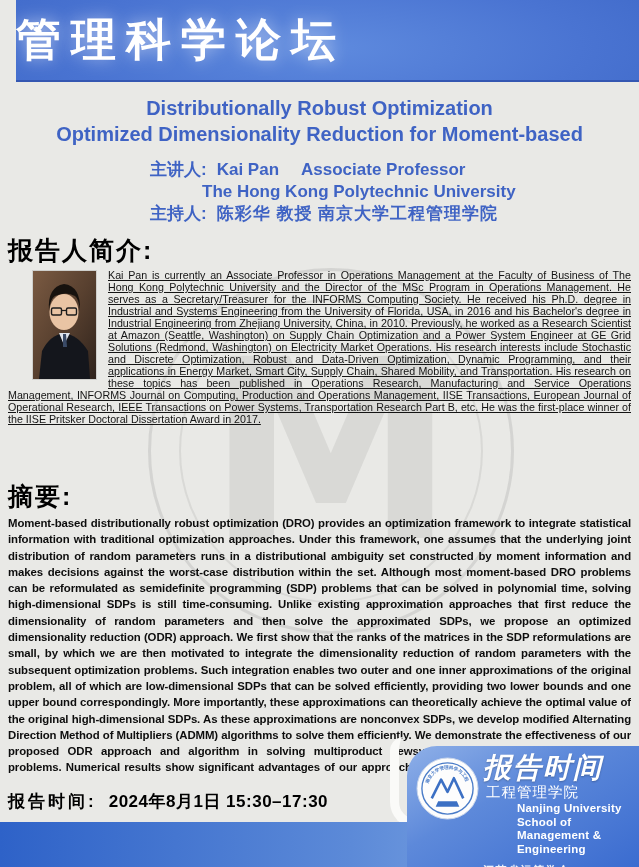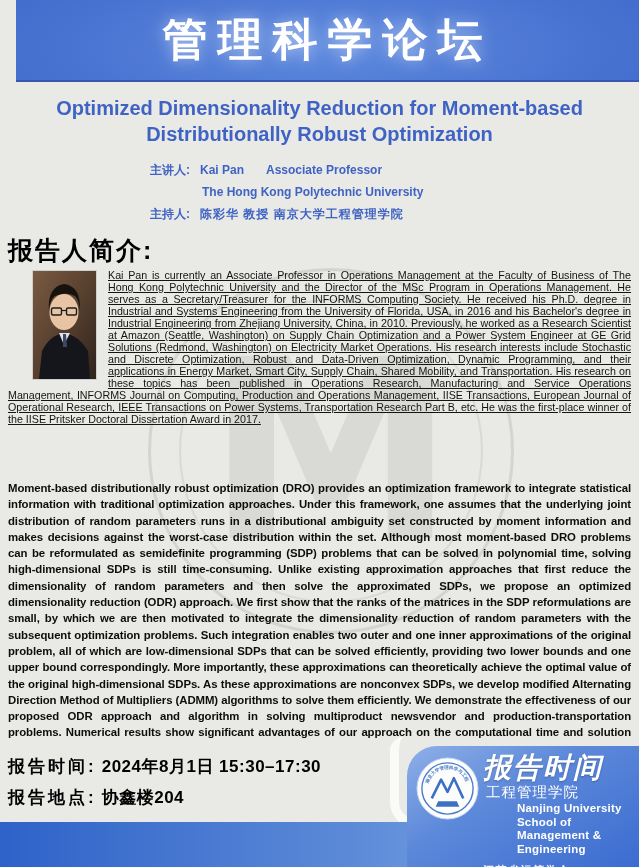--- a/index.html
+++ b/index.html
@@ -22,37 +22,37 @@
     position:absolute;left:0;top:0;width:100%;height:100%;
     display:flex;align-items:center;justify-content:center;
     font-size:250px;font-weight:bold;color:rgba(75,75,75,.10);
     font-family:"DejaVu Sans","Liberation Sans",sans-serif;
   }
   
   .banner{
     position:absolute;left:16px;top:0;right:0;height:80px;z-index:2;
     background:radial-gradient(ellipse 460px 130px at 50% 60%, #5e8ade 0%, #4a74d2 55%, #3c66c6 100%);
     border-bottom:2px solid #3457b2;
-    display:flex;align-items:center;justify-content:center;
+    display:flex;align-items:center;justify-content:flex-start;
   }
   .banner-title{
     font-family:"DejaVu Serif","Liberation Serif",serif;
     font-size:45px;font-weight:bold;color:#ffffff;letter-spacing:10px;
     text-shadow:0 0 16px rgba(255,255,255,.55);
     white-space:nowrap;
   }
   
   .content{position:absolute;left:0;top:82px;right:0;z-index:1;}
   .talk-title{
     margin-top:13px;text-align:center;color:#3f63c4;font-weight:bold;
     font-size:20px;line-height:26px;letter-spacing:0px;
   }
   .speaker-block{
     margin:12px 0 0 150px;color:#3f63c4;font-weight:bold;
-    font-size:12px;line-height:22px;white-space:nowrap;
+    font-size:17px;line-height:22px;white-space:nowrap;
   }
   .speaker-name{margin-left:10px;}
   .speaker-title{margin-left:22px;}
   .affil{padding-left:52px;}
   .host-value{margin-left:10px;letter-spacing:1px;}
   .section-heading{
     margin:9px 0 1px 8px;font-size:25px;font-weight:bold;color:#000;
     letter-spacing:2px;
   }
   .bio-body{
@@ -64,21 +64,21 @@
     outline:1px solid #cfcfcc;
   }
   .abstract-body{
     margin:2px 8px 0 8px;font-size:11.4px;line-height:16.3px;font-weight:600;
     text-align:justify;color:#0d0d0d;height:262px;overflow:hidden;
     letter-spacing:-0.1px;
   }
   .schedule{margin:9px 0 0 8px;}
   .schedule-line{font-size:17px;line-height:31px;white-space:nowrap;}
   .schedule-label{color:#000000;font-weight:bold;letter-spacing:3px;}
-  .schedule-value{color:#000;font-weight:bold;margin-left:5px;letter-spacing:.5px;}
+  .schedule-value{color:#000;font-weight:bold;margin-left:12px;letter-spacing:.5px;}
   
   .footer-bar{
     position:absolute;left:0;right:0;top:822px;height:45px;z-index:3;
     background:linear-gradient(90deg,#2e62c8 0%,#5c8ad8 55%,#8fb4ea 100%);
   }
   .white-corner{
     position:absolute;left:390px;top:737px;width:28px;height:82px;z-index:2;
     border-left:9px solid #fafaf8;border-bottom:9px solid #fafaf8;
     border-bottom-left-radius:26px;border-top-left-radius:14px;
   }
@@ -110,22 +110,22 @@
     <div class="wm-letter">M</div>
   </div>
 
   <div class="banner">
     <div class="banner-title">管理科学论坛</div>
   </div>
 
   <div class="content">
 
     <div class="talk-title">
+      <div>Distributionally Robust Optimization</div>
       <div>Optimized Dimensionality Reduction for Moment-based</div>
-      <div>Distributionally Robust Optimization</div>
     </div>
 
     <div class="speaker-block">
       <div>
         <span>主讲人:</span><span class="speaker-name">Kai Pan</span><span class="speaker-title">Associate Professor</span>
       </div>
       <div class="affil">The Hong Kong Polytechnic University</div>
       <div>
         <span>主持人:</span><span class="host-value">陈彩华 教授 南京大学工程管理学院</span>
       </div>
@@ -147,20 +147,21 @@
         <path d="M26 62 L31 74 L37 62 Z" fill="#dfe4ec"></path>
         <path d="M30 63 L33 63 L34 76 L30 76 Z" fill="#3a4a66"></path>
         <ellipse cx="31" cy="41" rx="14.5" ry="18" fill="#e9c4a4"></ellipse>
         <path d="M16 40 Q14 16 31 13 Q48 15 47 40 Q46 28 42 25 Q33 20 22 25 Q17 28 16 40 Z" fill="#17120e"></path>
         <rect x="18.5" y="37" width="10" height="7" rx="1.5" fill="none" stroke="#1c1c1c" stroke-width="1.4"></rect>
         <rect x="33.5" y="37" width="10" height="7" rx="1.5" fill="none" stroke="#1c1c1c" stroke-width="1.4"></rect>
         <line x1="28.5" y1="39.5" x2="33.5" y2="39.5" stroke="#1c1c1c" stroke-width="1.2"></line>
       </svg><span>Kai Pan is currently an Associate Professor in Operations Management at the Faculty of Business of The Hong Kong Polytechnic University and the Director of the MSc Program in Operations Management. He serves as a Secretary/Treasurer for the INFORMS Computing Society. He received his Ph.D. degree in Industrial and Systems Engineering from the University of Florida, USA, in 2016 and his Bachelor's degree in Industrial Engineering from Zhejiang University, China, in 2010. Previously, he worked as a Research Scientist at Amazon (Seattle, Washington) on Supply Chain Optimization and a Power System Engineer at GE Grid Solutions (Redmond, Washington) on Electricity Market Operations. His research interests include Stochastic and Discrete Optimization, Robust and Data-Driven Optimization, Dynamic Programming, and their applications in Energy Market, Smart City, Supply Chain, Shared Mobility, and Transportation. His research on these topics has been published in Operations Research, Manufacturing and Service Operations Management, INFORMS Journal on Computing, Production and Operations Management, IISE Transactions, European Journal of Operational Research, IEEE Transactions on Power Systems, Transportation Research Part B, etc. He was the first-place winner of the IISE Pritsker Doctoral Dissertation Award in 2017.</span>
     </div>
 
+    <div class="section-heading">摘要:</div>
 
     <div class="abstract-body">Moment-based distributionally robust optimization (DRO) provides an optimization framework to integrate statistical information with traditional optimization approaches. Under this framework, one assumes that the underlying joint distribution of random parameters runs in a distributional ambiguity set constructed by moment information and makes decisions against the worst-case distribution within the set. Although most moment-based DRO problems can be reformulated as semidefinite programming (SDP) problems that can be solved in polynomial time, solving high-dimensional SDPs is still time-consuming. Unlike existing approximation approaches that first reduce the dimensionality of random parameters and then solve the approximated SDPs, we propose an optimized dimensionality reduction (ODR) approach. We first show that the ranks of the matrices in the SDP reformulations are small, by which we are then motivated to integrate the dimensionality reduction of random parameters with the subsequent optimization problems. Such integration enables two outer and one inner approximations of the original problem, all of which are low-dimensional SDPs that can be solved efficiently, providing two lower bounds and one upper bound correspondingly. More importantly, these approximations can theoretically achieve the optimal value of the original high-dimensional SDPs. As these approximations are nonconvex SDPs, we develop modified Alternating Direction Method of Multipliers (ADMM) algorithms to solve them efficiently. We demonstrate the effectiveness of our proposed ODR approach and algorithm in solving multiproduct newsvendor and production-transportation problems. Numerical results show significant advantages of our approach on the computational time and solution quality over the three best possible benchmark approaches. Our approach can obtain an optimal or near-optimal (mostly within 0.1%) solution and reduce the computational time by up to three orders of magnitude.</div>
 
     <div class="schedule">
       <div class="schedule-line">
         <span class="schedule-label">报告时间:</span><span class="schedule-value">2024年8月1日 15:30–17:30</span>
       </div>
       <div class="schedule-line">
         <span class="schedule-label">报告地点:</span><span class="schedule-value">协鑫楼204</span>
       </div>

